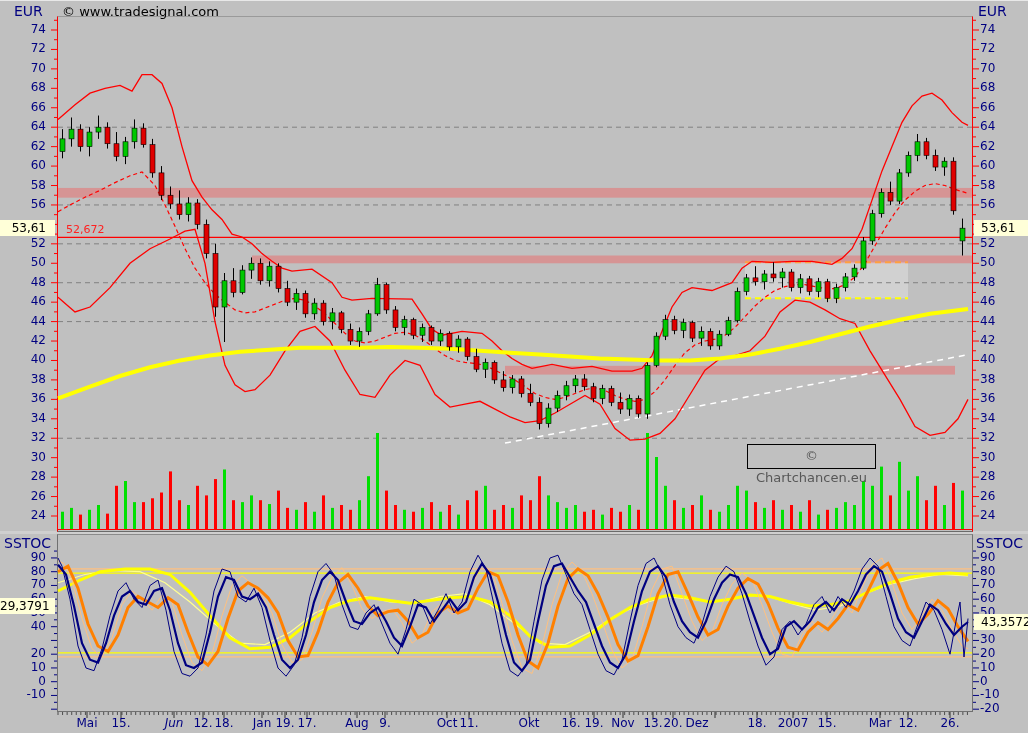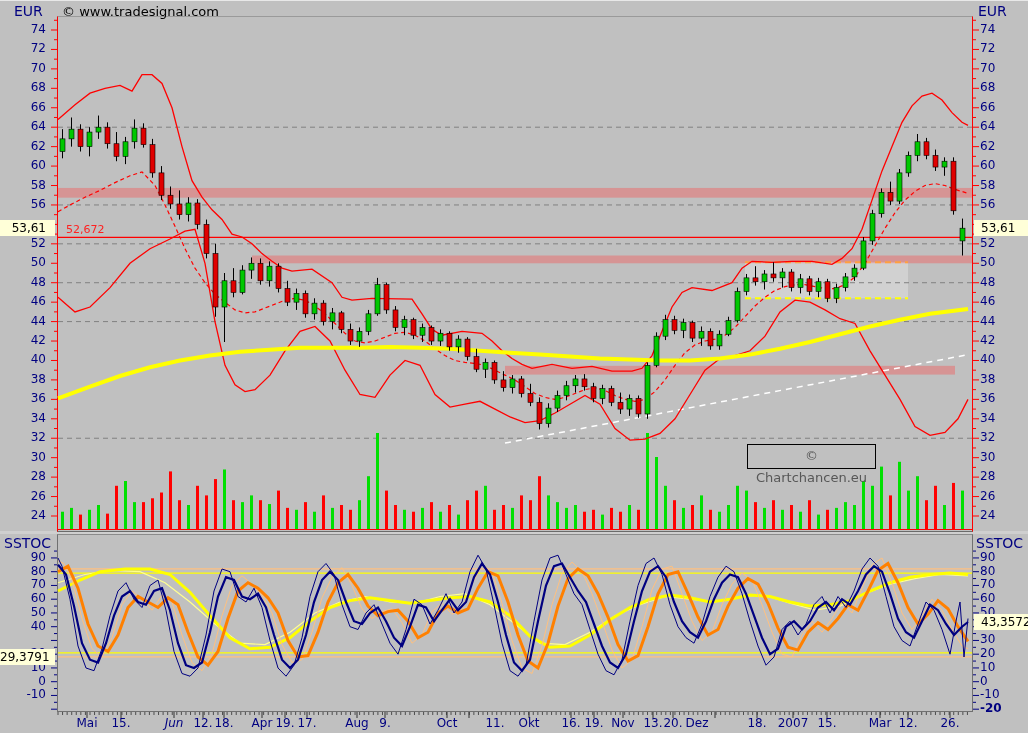--- a/index.html
+++ b/index.html
@@ -754,21 +754,21 @@
 <div class="axis-title" style="left:978px;top:2px;">EUR</div>
 <div class="copyright">© www.tradesignal.com</div>
 
 <div class="axis-title" style="left:4px;top:534px;">SSTOC</div>
 <div class="axis-title" style="left:976px;top:534px;">SSTOC</div>
 
 <div class="signal-label">52,672</div>
 
 <div class="hl left" style="top:219px;">53,61</div>
 <div class="hl right" style="top:219px;">53,61</div>
-<div class="hl left" style="top:648px;">29,3791</div>
+<div class="hl left" style="top:597px;">29,3791</div>
 <div class="hl right" style="top:613px;">43,3572</div>
 
 <div class="branding">© Chartchancen.eu</div>
 
 <div id="labels">
     <div class="ylab left" style="top:21px;left:0;">74</div>
     <div class="ylab right" style="top:21px;">74</div>
     <div class="ylab left" style="top:40.44px;left:0;">72</div>
     <div class="ylab right" style="top:40.44px;">72</div>
     <div class="ylab left" style="top:59.879999999999995px;left:0;">70</div>
@@ -830,33 +830,33 @@
     <div class="ylab right" style="top:548.95px;">90</div>
     <div class="ylab right" style="top:562.7px;">80</div>
     <div class="ylab right" style="top:576.45px;">70</div>
     <div class="ylab right" style="top:590.2px;">60</div>
     <div class="ylab right" style="top:603.95px;">50</div>
     <div class="ylab right" style="top:631.45px;">30</div>
     <div class="ylab right" style="top:645.2px;">20</div>
     <div class="ylab right" style="top:658.95px;">10</div>
     <div class="ylab right" style="top:672.7px;">0</div>
     <div class="ylab right" style="top:686.45px;">-10</div>
-    <div class="ylab right" style="top:700.2px;font-weight:bold;">-20</div>
+    <div class="ylab right" style="top:700.2px;">-20</div>
     <div class="xlab" style="left:87px;">Mai</div>
     <div class="xlab" style="left:121px;">15.</div>
     <div class="xlab" style="left:174px;font-style:italic;">Jun</div>
     <div class="xlab" style="left:203px;">12.</div>
     <div class="xlab" style="left:224px;">18.</div>
-    <div class="xlab" style="left:262px;">Apr</div>
+    <div class="xlab" style="left:262px;">Jan</div>
     <div class="xlab" style="left:285px;">19.</div>
     <div class="xlab" style="left:307px;">17.</div>
     <div class="xlab" style="left:357px;">Aug</div>
     <div class="xlab" style="left:385px;">9.</div>
     <div class="xlab" style="left:447px;">Oct</div>
-    <div class="xlab" style="left:469px;margin-left:26px;">11.</div>
+    <div class="xlab" style="left:469px;">11.</div>
     <div class="xlab" style="left:529px;">Okt</div>
     <div class="xlab" style="left:571px;">16.</div>
     <div class="xlab" style="left:594px;">19.</div>
     <div class="xlab" style="left:623px;">Nov</div>
     <div class="xlab" style="left:653px;">13.</div>
     <div class="xlab" style="left:673px;">20.</div>
     <div class="xlab" style="left:697px;">Dez</div>
     <div class="xlab" style="left:757px;">18.</div>
     <div class="xlab" style="left:793px;">2007</div>
     <div class="xlab" style="left:827px;">15.</div>

